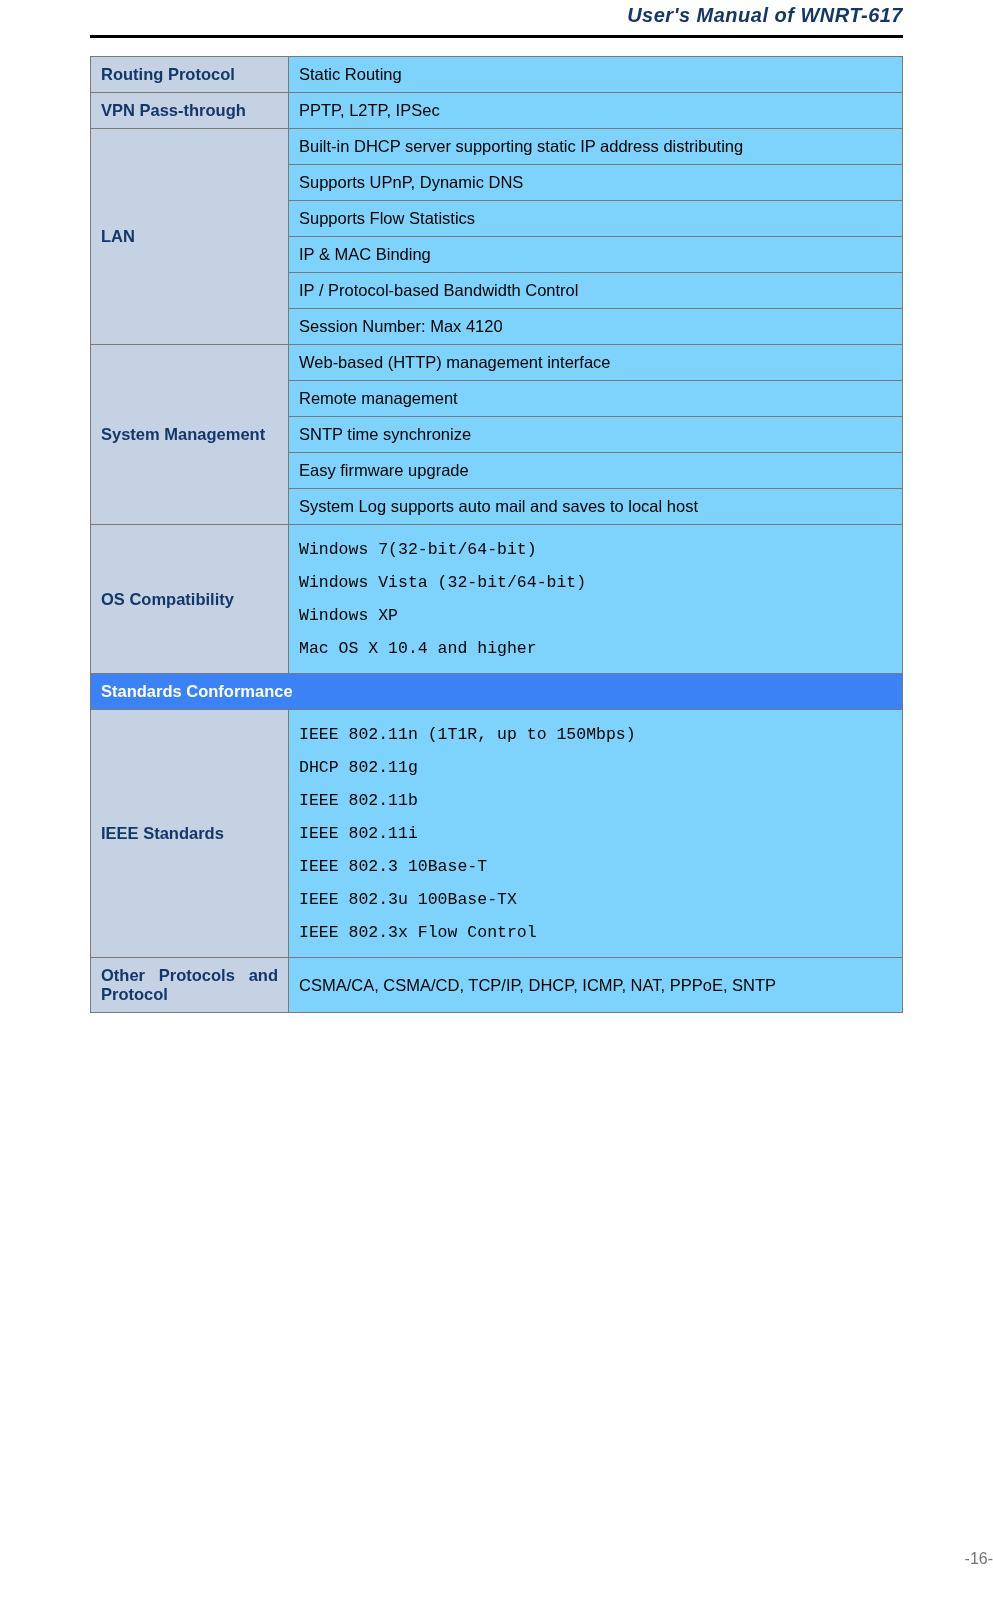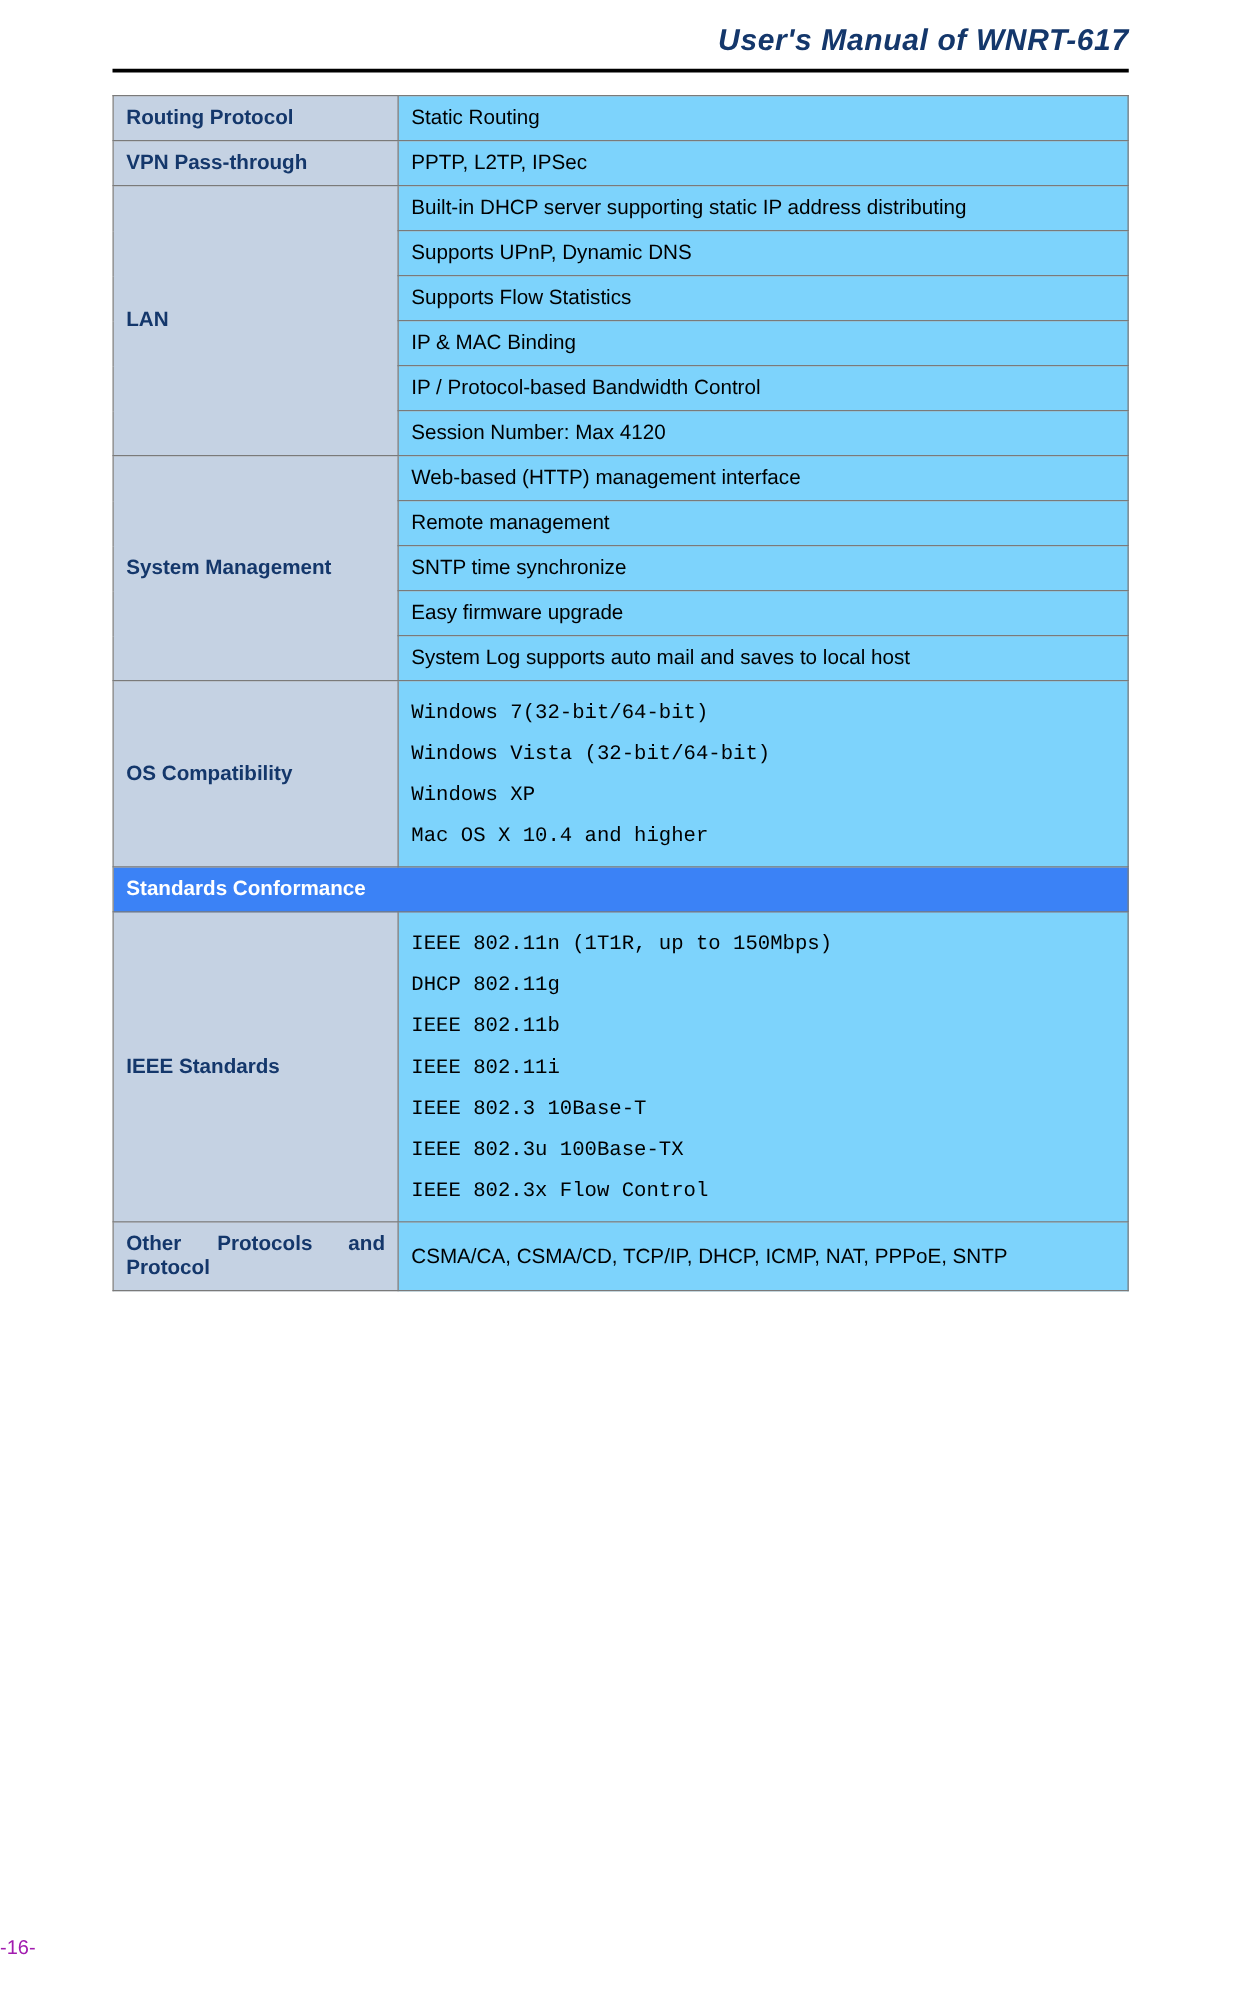--- a/index.html
+++ b/index.html
@@ -9,22 +9,22 @@
       font-family: Arial, Helvetica, sans-serif;
       background: #ffffff;
       position: relative;
       padding: 0 90px;
     }
     .header-title {
       text-align: right;
       color: #14376b;
       font-style: italic;
       font-weight: bold;
-      font-size: 24px;
-      padding: 19px 0 8px 0;
+      font-size: 20px;
+      padding: 4px 0 8px 0;
       letter-spacing: 0.5px;
     }
     .header-rule {
       border: none;
       border-top: 3px solid #000;
       margin-bottom: 18px;
     }
     .spec-table {
       width: 100%;
       border-collapse: collapse;
@@ -33,21 +33,21 @@
     .spec-table td, .spec-table th {
       border: 1.5px solid #7a7a7a;
       padding: 8px 10px;
       vertical-align: middle;
       text-align: left;
     }
     .label-cell {
       background: #c5d2e3;
       color: #14376b;
       font-weight: bold;
-      width: 228px;
+      width: 198px;
       vertical-align: middle;
     }
     .label-cell.justify {
       text-align: justify;
       text-align-last: justify;
     }
     .value-cell {
       background: #7dd3fc;
       color: #000;
     }
@@ -61,23 +61,23 @@
       line-height: 2.0;
       padding-top: 10px;
       padding-bottom: 10px;
       font-family: Liberation Mono, monospace;
     }
     .page-number {
       position: absolute;
       bottom: 30px;
       left: 0;
       right: 0;
-      text-align: left;
+      text-align: right;
       font-size: 16px;
-      color: #a21caf;
+      color: #737373;
     }
   </style>
 </head>
 <body>
 
 <div class="header-title">User's Manual of WNRT-617</div>
 <hr class="header-rule">
 
 <table class="spec-table">
   <tbody>

